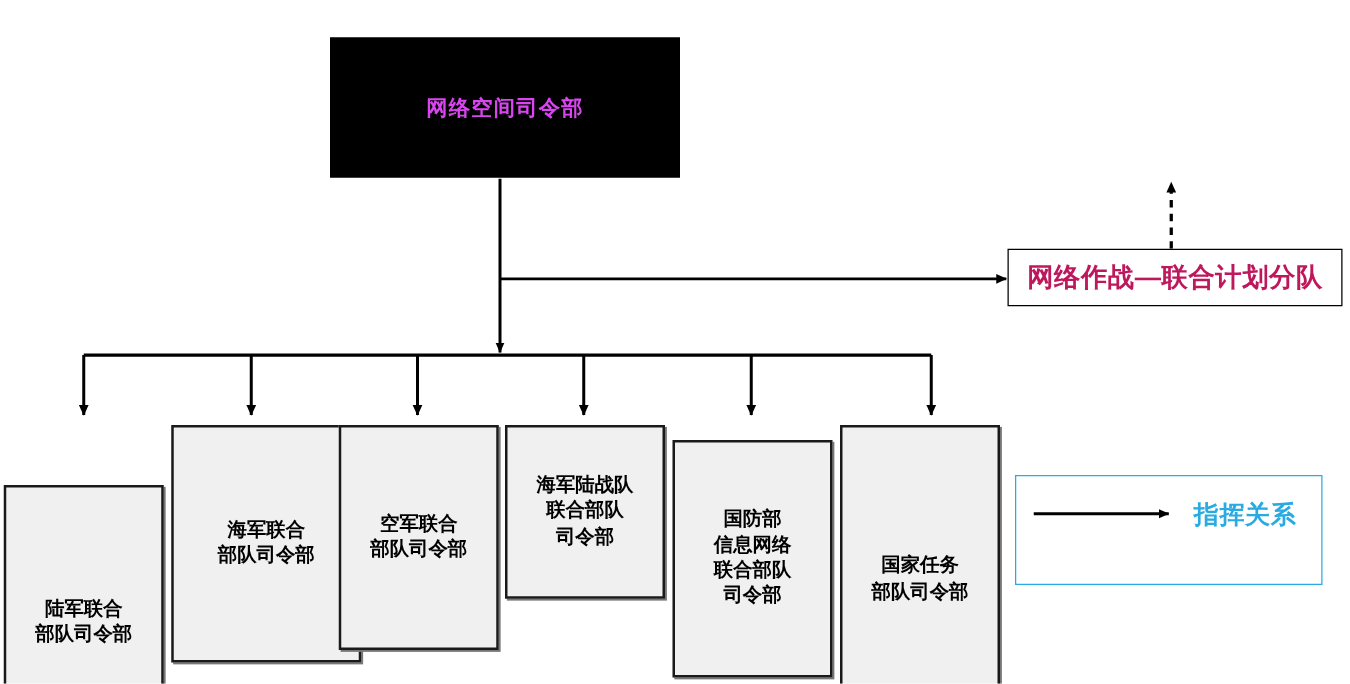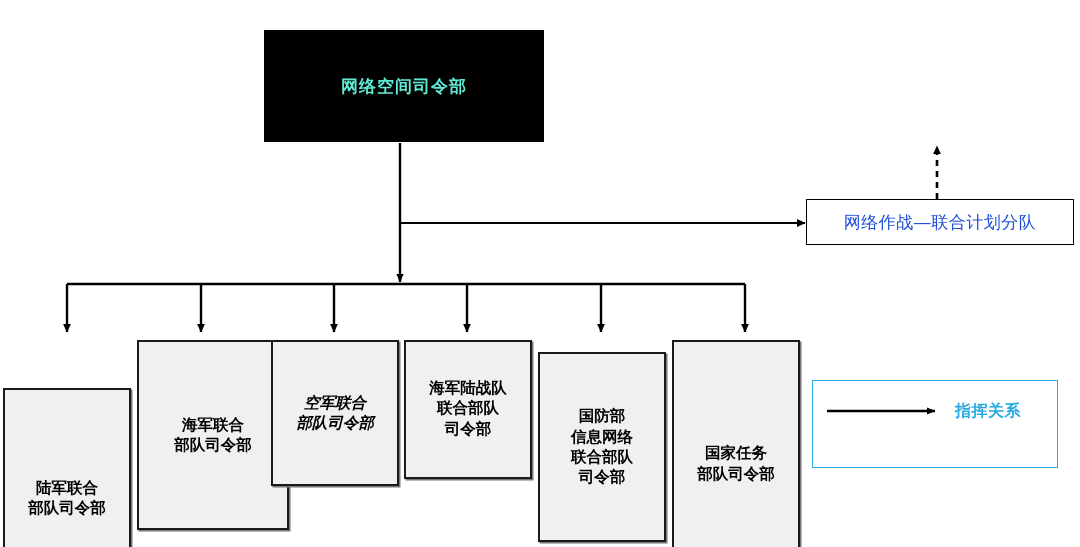--- a/index.html
+++ b/index.html
@@ -34,33 +34,33 @@
     box-sizing: border-box;
     display: flex;
     align-items: center;
     justify-content: center;
     text-align: center;
     z-index: 2;
   }
 
   .node-top {
     background: #000000;
-    color: #5eead4;
+    color: #d946ef;
     border: 1px solid #000000;
     font-size: 17px;
     font-weight: bold;
     letter-spacing: 1px;
   }
 
   .node-plain {
     background: #ffffff;
-    color: #1d4ed8;
+    color: #be185d;
     border: 1.6px solid #000000;
-    font-size: 17px;
-    font-weight: normal;
+    font-size: 21px;
+    font-weight: bold;
     letter-spacing: 0.5px;
   }
 
   .node-unit {
     background: #f0f0f0;
     color: #000000;
     border: 2px solid #1a1a1a;
     box-shadow: 1.5px 1.5px 0 #777;
     font-size: 15.5px;
     font-weight: bold;
@@ -92,21 +92,21 @@
   .legend-row.r1 { top: 18px; }
   .legend-row.r2 { top: 44px; }
   .legend-sample {
     width: 120px;
     margin-left: 12px;
     height: 14px;
     flex: none;
   }
   .legend-text {
     color: #29ABE2;
-    font-size: 16px;
+    font-size: 20px;
     font-weight: bold;
     margin-left: 10px;
     white-space: nowrap;
     letter-spacing: 0.5px;
   }
 </style>
 </head>
 <body>
 
 <div id="canvas">
@@ -145,21 +145,21 @@
   <div class="node node-plain" style="left:806px; top:199px; width:268px; height:46px;">
     <span class="label">网络作战—联合计划分队</span>
   </div>
 
   <div class="node node-unit" style="left:3px;   top:340px; width:128px; height:220px;margin-top:48px;">
     <span class="label">陆军联合<br>部队司令部</span>
   </div>
   <div class="node node-unit" style="left:137px; top:340px; width:152px; height:190px;">
     <span class="label">海军联合<br>部队司令部</span>
   </div>
-  <div class="node node-unit" style="left:271px; top:340px; width:128px; height:146px;font-style:italic;">
+  <div class="node node-unit" style="left:271px; top:340px; width:128px; height:180px;">
     <span class="label">空军联合<br>部队司令部</span>
   </div>
   <div class="node node-unit" style="left:404px; top:340px; width:128px; height:139px;font-family:Liberation Mono, monospace;">
     <span class="label">海军陆战队<br>联合部队<br>司令部</span>
   </div>
   <div class="node node-unit" style="left:538px; top:352px; width:128px; height:190px;">
     <span class="label">国防部<br>信息网络<br>联合部队<br>司令部</span>
   </div>
   <div class="node node-unit" style="left:672px; top:340px; width:128px; height:247px;">
     <span class="label">国家任务<br>部队司令部</span>

